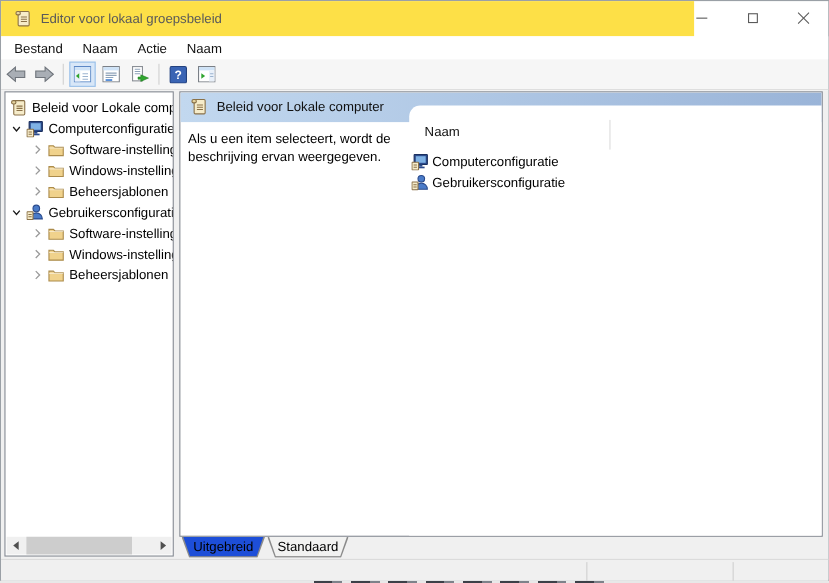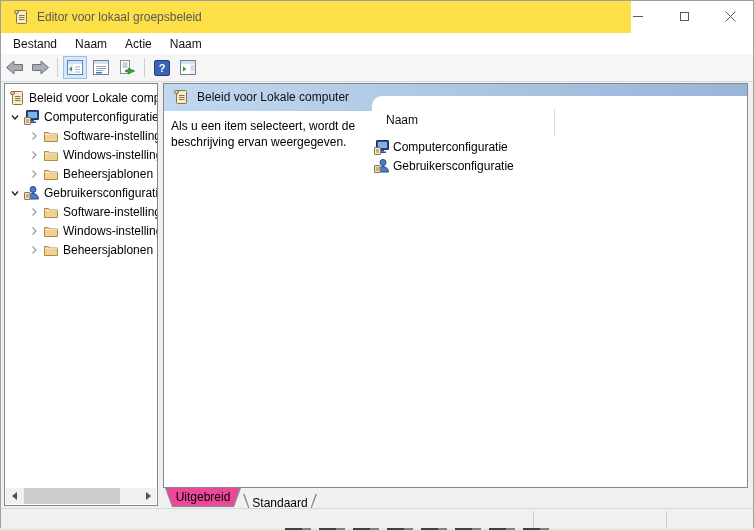--- a/index.html
+++ b/index.html
@@ -75,24 +75,24 @@
 
   
   #tabbar { left:162px; top:406px; width:585px; height:20px; }
   .tab { position:absolute; top:0; height:19px; }
   .tab-outer { position:absolute; inset:0; background:#8a8a8a;
     clip-path:polygon(0 0,100% 0,calc(100% - 7px) 100%,7px 100%); }
   .tab-inner { position:absolute; left:0; right:0; top:0; bottom:1px;
     clip-path:polygon(1.6px 0,calc(100% - 1.6px) 0,calc(100% - 7.8px) 100%,7.8px 100%);
     display:flex; align-items:flex-start; justify-content:center;
     font-size:12px; color:#000; padding-top:2px; }
-  .tab.active .tab-inner { background:#ec4899; }
+  .tab.active .tab-inner { background:#1d4ed8; }
   .tab.inactive .tab-inner { background:#f2f2f1; }
   #tab-uitgebreid { left:2px; width:76px; }
-  #tab-standaard { left:80px; width:74px;margin-top:6px; }
+  #tab-standaard { left:80px; width:74px; }
 
   
   #statusbar { left:0; top:507px; width:752px; height:20px; background:var(--chrome_bg);
     border-top:1px solid #d9d9d9; }
   .status-sep { position:absolute; top:2px; width:1px; height:17px; background:#cfcfcf; }
   #status-sep1 { left:532px; } #status-sep2 { left:665px; }
 
   svg { display:block; }
 </style>
 </head>

